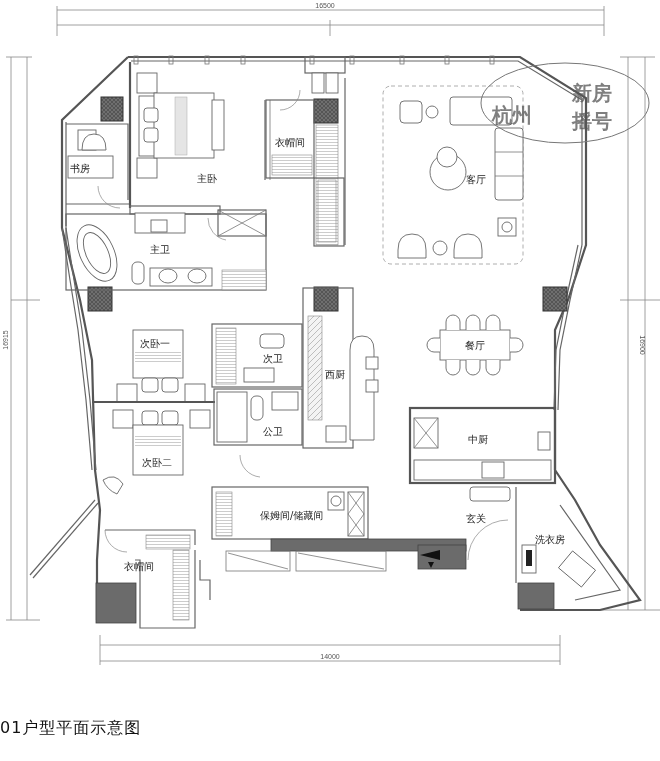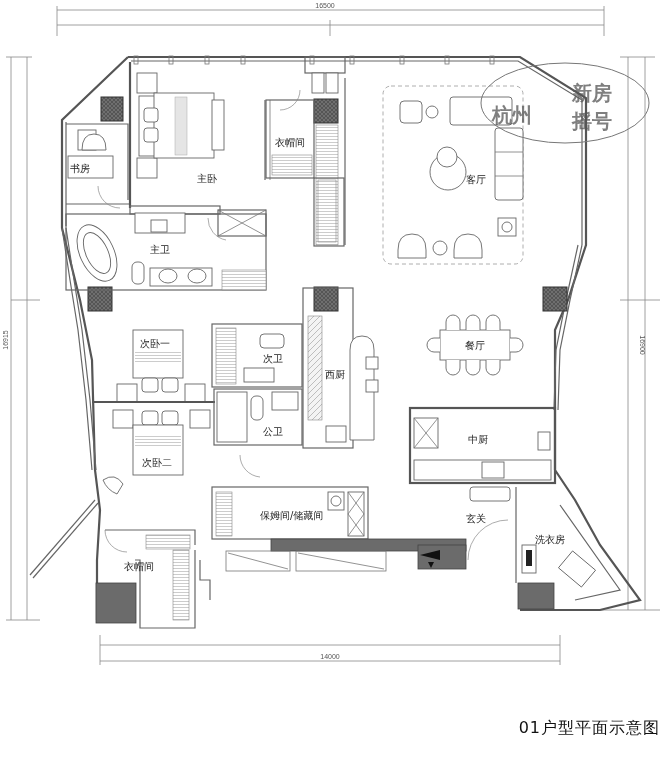--- a/index.html
+++ b/index.html
@@ -9,21 +9,21 @@
   .wall2{fill:none;stroke:#666;stroke-width:1.2;}
   .thin{fill:none;stroke:#777;stroke-width:0.8;}
   .dim{fill:none;stroke:#888;stroke-width:0.8;}
   .furn{fill:#fff;stroke:#666;stroke-width:0.9;}
   .dash{fill:none;stroke:#999;stroke-width:0.8;stroke-dasharray:4 3;}
   .door{fill:none;stroke:#888;stroke-width:0.7;}
   .solid{fill:#6b6b6b;stroke:#444;stroke-width:0.8;}
   .room-label{font-size:10px;fill:#222;font-family:"DejaVu Sans",sans-serif;}
   .dim-label{font-size:7px;fill:#555;font-family:"Liberation Sans",sans-serif;}
   .wm-text{font-size:20px;fill:#555;opacity:.75;font-family:"DejaVu Sans",sans-serif;font-weight:bold;}
-  #caption{position:absolute;left:0;top:718px;width:660px;text-align:right;font-size:16px;color:#111;font-family:"DejaVu Sans",sans-serif;letter-spacing:1px;}
+  #caption{position:absolute;left:0;top:718px;width:660px;text-align:left;font-size:16px;color:#111;font-family:"DejaVu Sans",sans-serif;letter-spacing:1px;}
 </style>
 </head>
 <body>
 
 <svg id="plan" viewBox="0 0 660 700" xmlns="http://www.w3.org/2000/svg">
   <defs>
     <pattern id="colpat" width="4" height="4" patternUnits="userSpaceOnUse">
       <rect width="4" height="4" fill="#555"></rect>
       <path d="M0 0L4 4M4 0L0 4" stroke="#888" stroke-width="0.5"></path>
     </pattern>

